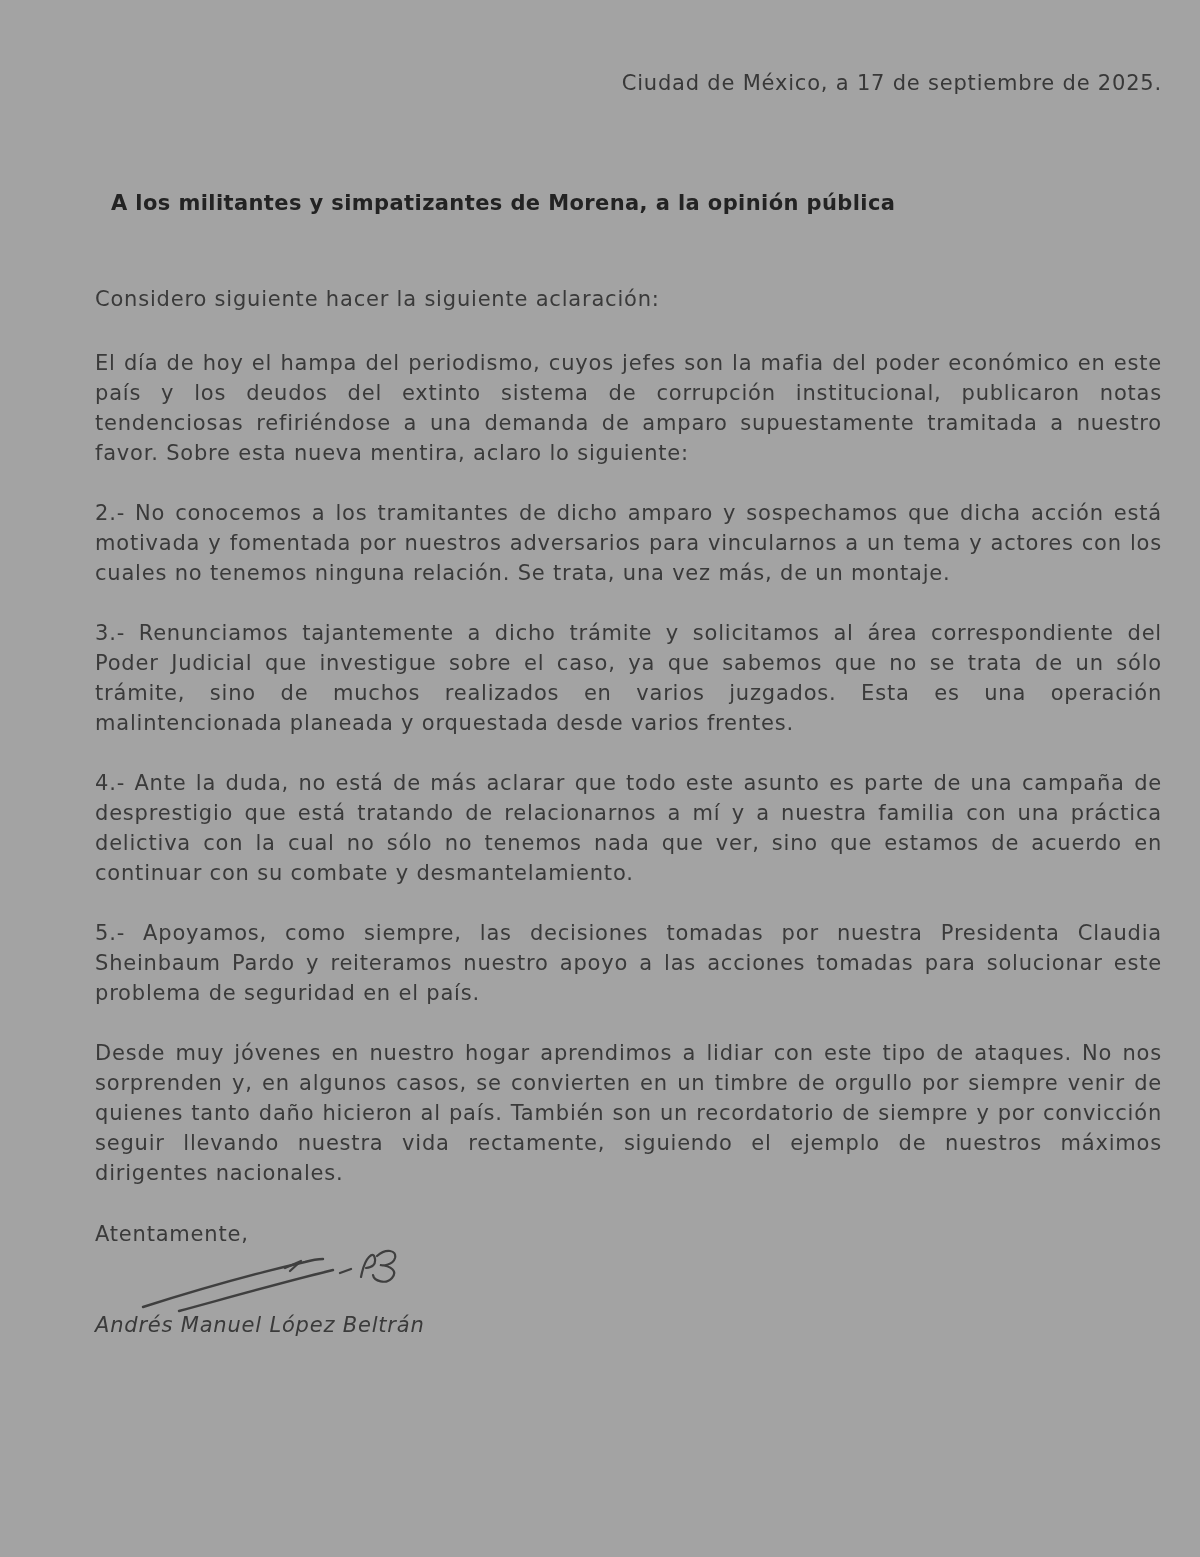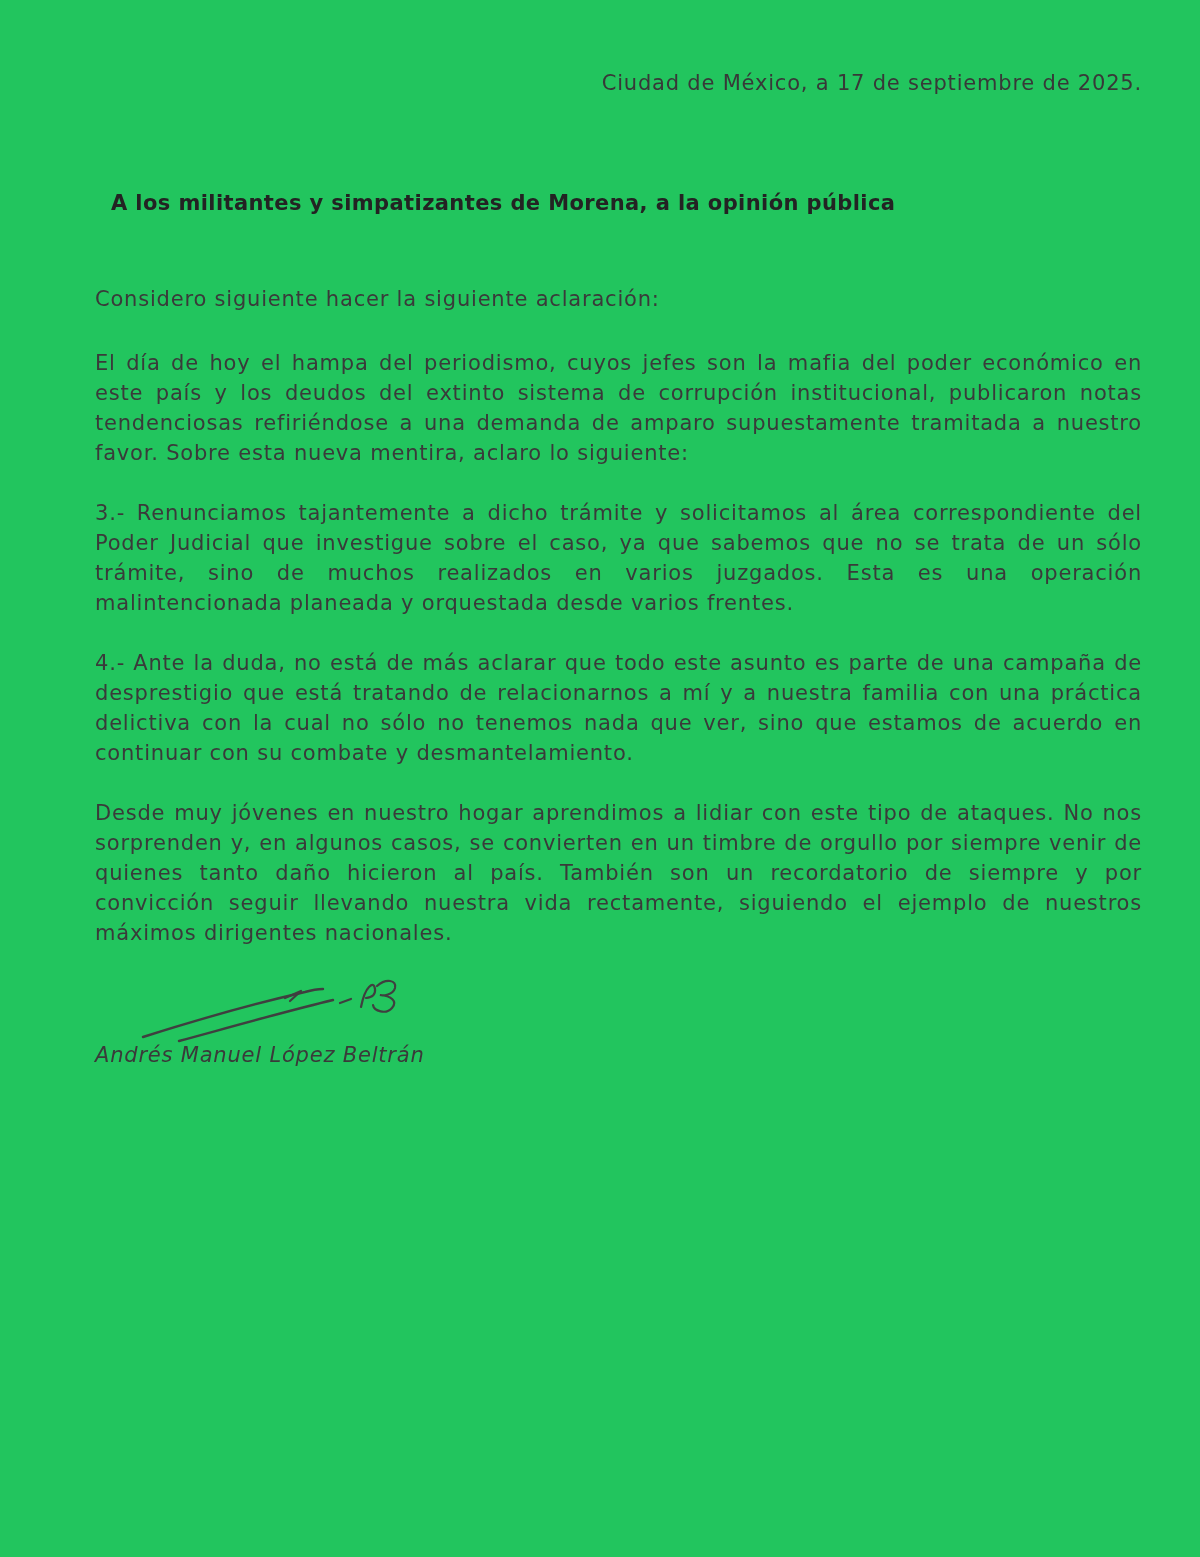--- a/index.html
+++ b/index.html
@@ -12,22 +12,22 @@
     height: 1557px;
     box-sizing: border-box;
     font-family: "DejaVu Sans", "Liberation Sans", sans-serif;
     color: #3a3a3a;
     overflow: hidden;
   }
   .page {
     box-sizing: border-box;
     width: 1200px;
     height: 1557px;
-    padding: 68px 58px 40px 95px;
-    background: #22c55e;
+    padding: 68px 38px 40px 95px;
+    background: #a3a3a3;
     font-size: 21px;
     line-height: 30px;
     letter-spacing: 0.8px;
   }
   .date-line {
     text-align: right;
     margin: 0 0 90px 0;
     color: #383838;
   }
   .salutation {
@@ -76,28 +76,31 @@
 
   <p class="date-line">Ciudad de México, a 17 de septiembre de 2025.</p>
 
   <p class="salutation">A los militantes y simpatizantes de Morena, a la opinión pública</p>
 
   <p class="intro-line">Considero siguiente hacer la siguiente aclaración:</p>
 
   <p class="body-para">El día de hoy el hampa del periodismo, cuyos jefes son la mafia del poder económico en este país y los deudos del extinto sistema de corrupción institucional, publicaron notas tendenciosas refiriéndose a una demanda de amparo supuestamente tramitada a nuestro favor. Sobre esta nueva mentira, aclaro lo siguiente:</p>
 
 
+  <p class="body-para">2.- No conocemos a los tramitantes de dicho amparo y sospechamos que dicha acción está motivada y fomentada por nuestros adversarios para vincularnos a un tema y actores con los cuales no tenemos ninguna relación. Se trata, una vez más, de un montaje.</p>
 
   <p class="body-para">3.- Renunciamos tajantemente a dicho trámite y solicitamos al área correspondiente del Poder Judicial que investigue sobre el caso, ya que sabemos que no se trata de un sólo trámite, sino de muchos realizados en varios juzgados. Esta es una operación malintencionada planeada y orquestada desde varios frentes.</p>
 
   <p class="body-para">4.- Ante la duda, no está de más aclarar que todo este asunto es parte de una campaña de desprestigio que está tratando de relacionarnos a mí y a nuestra familia con una práctica delictiva con la cual no sólo no tenemos nada que ver, sino que estamos de acuerdo en continuar con su combate y desmantelamiento.</p>
 
+  <p class="body-para">5.- Apoyamos, como siempre, las decisiones tomadas por nuestra Presidenta Claudia Sheinbaum Pardo y reiteramos nuestro apoyo a las acciones tomadas para solucionar este problema de seguridad en el país.</p>
 
   <p class="body-para last">Desde muy jóvenes en nuestro hogar aprendimos a lidiar con este tipo de ataques. No nos sorprenden y, en algunos casos, se convierten en un timbre de orgullo por siempre venir de quienes tanto daño hicieron al país. También son un recordatorio de siempre y por convicción seguir llevando nuestra vida rectamente, siguiendo el ejemplo de nuestros máximos dirigentes nacionales.</p>
 
+  <p class="closing-line">Atentamente,</p>
 
   <div class="signature-block">
     <svg class="signature-scribble" viewBox="0 0 280 72" fill="none" xmlns="http://www.w3.org/2000/svg">
 
       <path d="M 6,64 C 50,50 120,30 168,19 C 175,17 181,16 186,16" stroke="#3f3f3f" stroke-width="2.4" stroke-linecap="round"></path>
       <path d="M 148,25 l 16,-7 l -11,10" stroke="#3f3f3f" stroke-width="2.2" stroke-linecap="round" stroke-linejoin="round"></path>
 
       <path d="M 42,68 C 90,55 150,38 196,27" stroke="#3f3f3f" stroke-width="2.4" stroke-linecap="round"></path>
 
       <path d="M 203,30 l 11,-4" stroke="#3f3f3f" stroke-width="2.2" stroke-linecap="round"></path>

